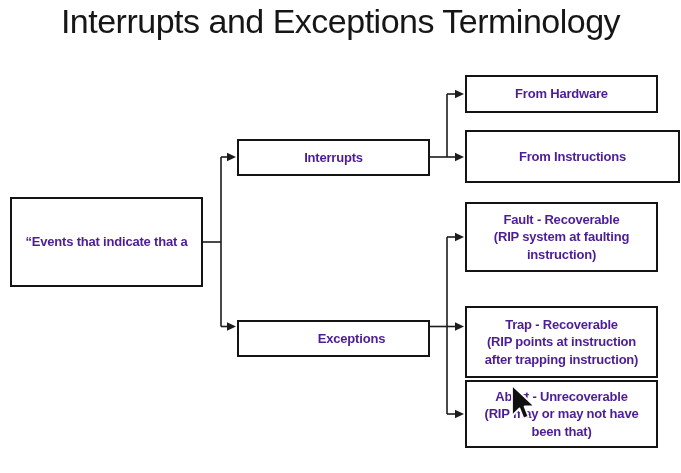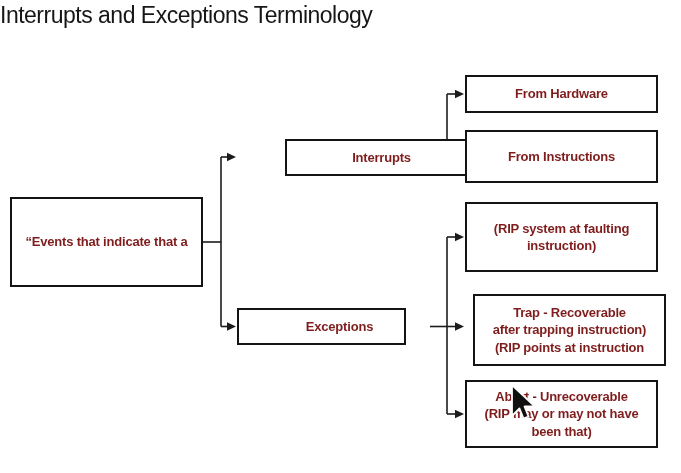--- a/index.html
+++ b/index.html
@@ -10,53 +10,53 @@
     position: relative;
     width: 681px; height: 473px;
     background: #ffffff;
     overflow: hidden;
     font-family: "Liberation Sans", "DejaVu Sans", sans-serif;
   }
   .slide-title {
     position: absolute;
     top: 2px; left: 0; width: 681px;
     margin: 0;
-    text-align: left;
-    font-size: 23px;
+    text-align: center;
+    font-size: 34px;
     font-weight: 400;
     letter-spacing: -0.5px;
     color: #161616;
     white-space: nowrap;
   }
   .node {
     position: absolute;
     box-sizing: border-box;
     background: #ffffff;
     border: 2.5px solid #141414;
     display: flex;
     flex-direction: column;
     align-items: center;
     justify-content: center;
     text-align: center;
-    color: #7f1d1d;
+    color: #4c1d95;
     font-size: 13px;
     font-weight: 700;
     line-height: 17.5px;
     letter-spacing: -0.2px;
   }
   .node .line { white-space: nowrap; }
   .italic { font-style: italic; }
 
   #def-box        { left: 10px;  top: 197px; width: 193px; height: 90px; }
-  #interrupts-box { left: 237px; top: 139px; width: 193px; height: 37px; margin-left: 48px; }
-  #exceptions-box { left: 237px; top: 308px; width: 169px; height: 37px; padding-left: 36px; }
+  #interrupts-box { left: 237px; top: 139px; width: 193px; height: 37px; }
+  #exceptions-box { left: 237px; top: 320px; width: 193px; height: 37px; padding-left: 36px; }
   #from-hw-box    { left: 465px; top: 75px;  width: 193px; height: 38px; }
-  #from-instr-box { left: 465px; top: 130px; width: 193px; height: 53px; }
+  #from-instr-box { left: 465px; top: 130px; width: 215px; height: 53px; }
   #fault-box      { left: 465px; top: 202px; width: 193px; height: 70px; }
-  #trap-box       { left: 465px; top: 294px; width: 193px; height: 72px; margin-left: 8px; }
+  #trap-box       { left: 465px; top: 306px; width: 193px; height: 72px; }
   #abort-box      { left: 465px; top: 380px; width: 193px; height: 68px; }
 
   svg.overlay {
     position: absolute;
     left: 0; top: 0;
     width: 681px; height: 473px;
     pointer-events: none;
   }
   .connector { stroke: #1c1c1c; stroke-width: 1.6; fill: none; }
   .arrowhead { fill: #1c1c1c; stroke: none; }
@@ -111,28 +111,29 @@
 
   <div class="node" id="from-hw-box">
     <div class="line">From Hardware</div>
   </div>
 
   <div class="node" id="from-instr-box">
     <div class="line">From Instructions</div>
   </div>
 
   <div class="node" id="fault-box">
+    <div class="line">Fault - Recoverable</div>
     <div class="line">(RIP system at faulting</div>
     <div class="line">instruction)</div>
   </div>
 
   <div class="node" id="trap-box">
     <div class="line">Trap - Recoverable</div>
+    <div class="line">(RIP points at instruction</div>
     <div class="line">after trapping instruction)</div>
-    <div class="line">(RIP points at instruction</div>
   </div>
 
   <div class="node" id="abort-box">
     <div class="line">Abort - Unrecoverable</div>
     <div class="line">(RIP may or may not have</div>
     <div class="line">been that)</div>
   </div>
 
   <svg class="overlay" viewBox="0 0 681 473" style="z-index:10;">
     <path d="M512,385 L512,416 L519.5,408.5 L523.5,418.5 L528.5,416.5 L524.5,406.5 L535,406.5 Z" fill="#101010" stroke="#ffffff" stroke-width="1.8" stroke-linejoin="round"></path>

